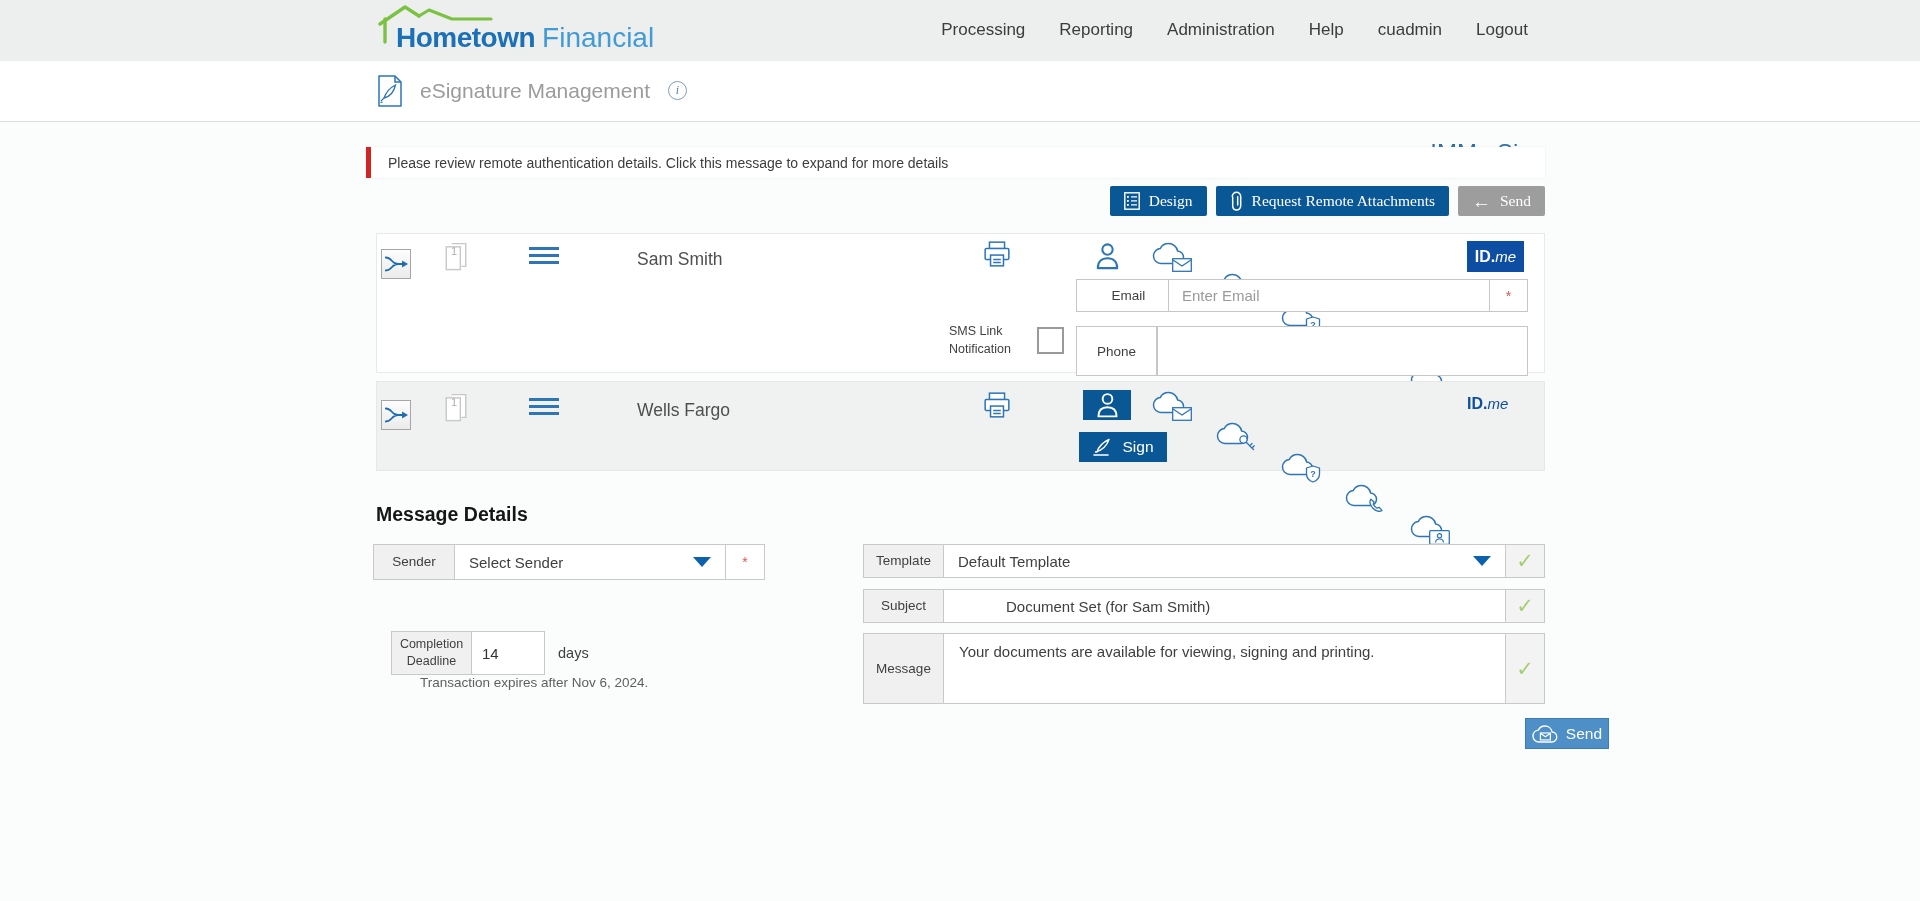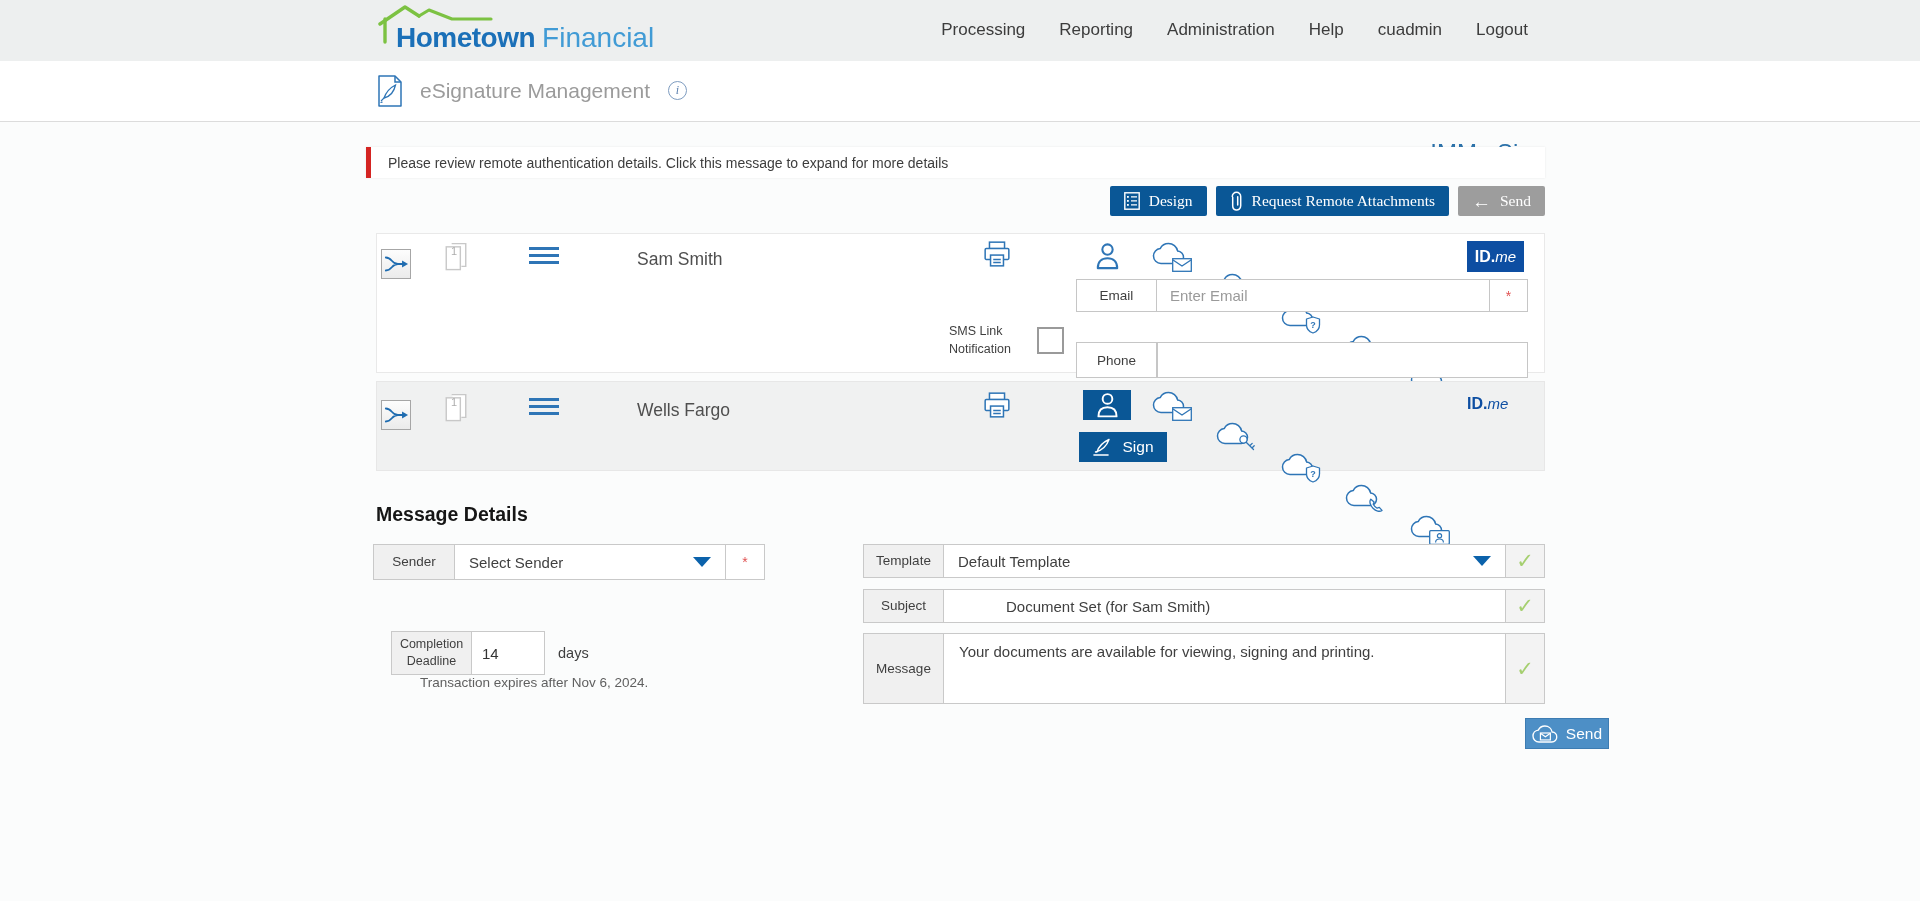--- a/index.html
+++ b/index.html
@@ -54,22 +54,22 @@
               display:flex;align-items:center;justify-content:center;cursor:pointer;}
   .idme-text{position:absolute;left:1090px;top:13px;color:#0d4ea2;cursor:pointer;}
   .idme-b{font-weight:bold;font-size:16px;}
   .idme-i{font-style:italic;font-size:15px;}
   .sel-cell{position:absolute;left:706px;top:8px;width:48px;height:30px;background:#0a5796;
             display:flex;align-items:center;justify-content:center;cursor:pointer;}
   .sign-btn{position:absolute;left:702px;top:50px;width:88px;height:30px;background:#0a5796;color:#fff;
             font-size:15.5px;border:none;display:flex;align-items:center;justify-content:center;gap:8px;cursor:pointer;}
   
   .fgroup{position:absolute;left:699px;width:452px;height:33px;display:flex;border:1px solid #c6c6c6;background:#fff;}
-  .fgroup-email{top:45px;}
-  .fgroup-phone{top:108px;height:36px;}
+  .fgroup-email{top:45px;padding-left:12px;}
+  .fgroup-phone{top:92px;height:50px;}
   .flabel{width:80px;border-right:1px solid #c6c6c6;display:flex;align-items:center;justify-content:center;
           font-size:13.5px;color:#3f3f3f;background:#fff;}
   .finput{flex:1;border:none;outline:none;padding:0 13px;font-size:15px;color:#333;font-family:inherit;background:#fff;}
   .finput::placeholder{color:#9a9a9a;}
   .finput[disabled]{background:#e9eaea;}
   .fend{width:38px;border-left:1px solid #c6c6c6;display:flex;align-items:center;justify-content:center;
         color:#e05252;font-size:14px;background:#fff;}
   .sms-label{position:absolute;left:572px;top:88px;width:86px;font-size:12.5px;color:#3f3f3f;line-height:1.45;}
   .checkbox{position:absolute;left:660px;top:93px;width:27px;height:27px;border:2px solid #9a9a9a;background:#fff;cursor:pointer;}
   

